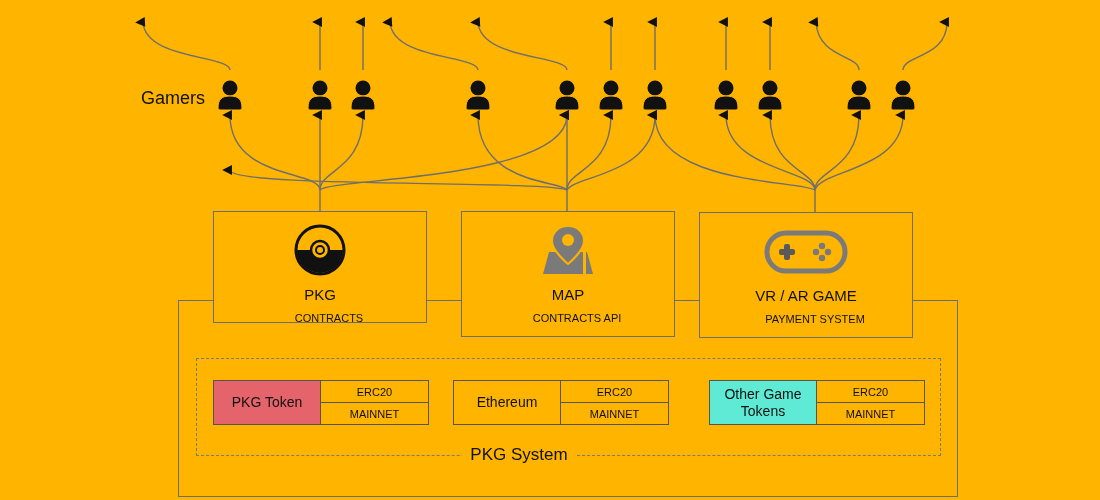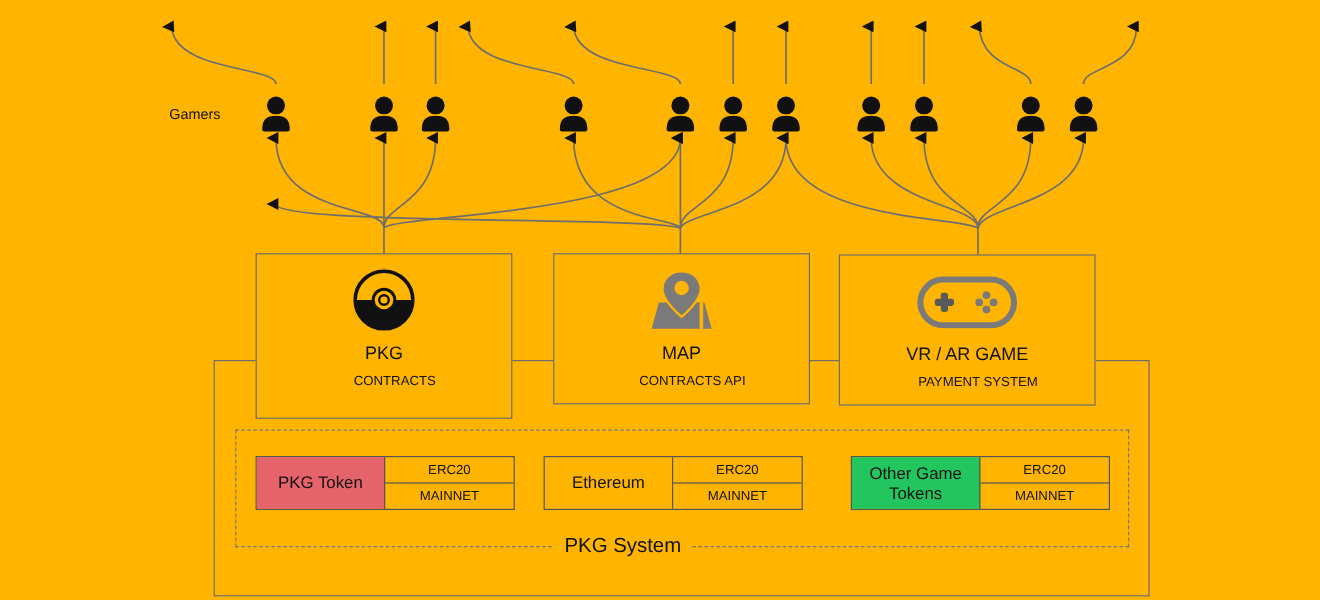--- a/index.html
+++ b/index.html
@@ -1,19 +1,19 @@
 <!DOCTYPE html>
 <html><head>
 <meta charset="utf-8">
 <style>
   html, body { margin: 0; padding: 0; }
   body { width: 1100px; height: 500px; background: #FFB400; position: relative; overflow: hidden;
          font-family: "Liberation Sans", sans-serif; color: #111; }
   svg.wires { position: absolute; left: 0; top: 0; }
-  .label { position: absolute; font-size: 12px; }
+  .label { position: absolute; font-size: 18px; }
   .box { position: absolute; border: 1.5px solid #6e6e6e; box-sizing: border-box; background: #FFB400; }
   .box .title { position: absolute; left: 0; right: 0; top: 74px; text-align: center; font-size: 15px; }
   .box .sub { position: absolute; left: 18px; right: 0; top: 100px; text-align: center; font-size: 11px; }
   .box .icon { position: absolute; left: 50%; top: 12px; transform: translateX(-50%); }
   .outer { position: absolute; left: 178px; top: 300px; width: 780px; height: 197px; border: 1.5px solid #6e6e6e; box-sizing: border-box; }
   .dashed { position: absolute; left: 196px; top: 358px; width: 745px; height: 98px; border: 1.5px dashed #7a7a7a; box-sizing: border-box; }
   .sys-label { position: absolute; left: 0; width: 1008px; top: 445px; text-align: center; }
   .sys-label span { background: #FFB400; padding: 0 8px; font-size: 17px; position: relative; left: 15px; }
   .token { position: absolute; top: 380px; height: 45px; display: flex; border: 1.5px solid #555; box-sizing: border-box; }
   .token .name { width: 106px; display: flex; align-items: center; justify-content: center; text-align: center;
@@ -108,21 +108,21 @@
       <path d="M1,28 C1,19 5,16 13,16 C21,16 25,19 25,28 Q25,30 23,30 L3,30 Q1,30 1,28 Z" fill="#111" stroke="#FFB400" stroke-width="1"></path>
     </svg>
     <svg class="person" viewBox="0 0 26 30" style="left: 890px;">
       <circle cx="13" cy="8" r="7.5" fill="#111"></circle>
       <path d="M1,28 C1,19 5,16 13,16 C21,16 25,19 25,28 Q25,30 23,30 L3,30 Q1,30 1,28 Z" fill="#111" stroke="#FFB400" stroke-width="1"></path>
     </svg>
   </div>
 
 <div class="outer"></div>
 
-<div class="box" style="left:213px;top:211px;width:214px;height:138px;text-decoration:underline;">
+<div class="box" style="left:213px;top:211px;width:214px;height:112px;text-decoration:underline;">
   <svg class="icon" width="52" height="52" viewBox="0 0 52 52">
     <circle cx="26" cy="26" r="24" fill="#FFB400" stroke="#111" stroke-width="3"></circle>
     <path d="M3,26 A23,23 0 0 0 49,26 Z" fill="#111"></path>
     <circle cx="26" cy="26" r="9" fill="#FFB400" stroke="#111" stroke-width="2.5"></circle>
     <circle cx="26" cy="26" r="4" fill="#FFB400" stroke="#111" stroke-width="2"></circle>
   </svg>
   <div class="title">PKG</div>
   <div class="sub">CONTRACTS</div>
 </div>
 
@@ -163,20 +163,20 @@
 
 <div class="token" style="left:453px;">
   <div class="name">Ethereum</div>
   <div class="specs">
     <div>ERC20</div>
     <div>MAINNET</div>
   </div>
 </div>
 
 <div class="token" style="left:709px;">
-  <div class="name" style="background:#22c55e;">Other Game Tokens</div>
+  <div class="name" style="background:#5eead4;">Other Game Tokens</div>
   <div class="specs">
     <div>ERC20</div>
     <div>MAINNET</div>
   </div>
 </div>
 
 <div class="sys-label"><span>PKG System</span></div>
 
 </body></html>

